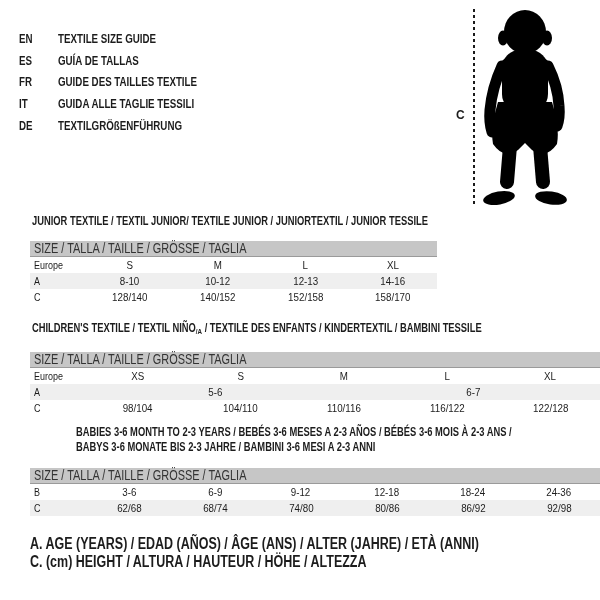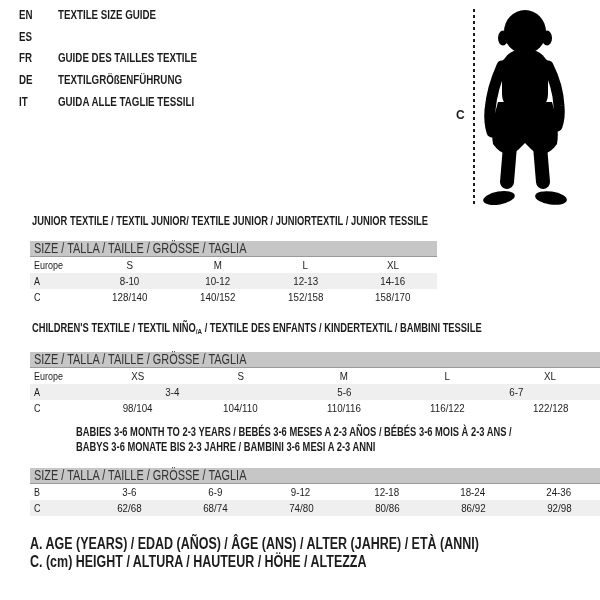--- a/index.html
+++ b/index.html
@@ -10,21 +10,21 @@
     color:#1c1c1c;
     position:relative;
     overflow:hidden;
   }
 
   
   .cond   { display:inline-block; transform:scaleX(0.78); transform-origin:0 50%; white-space:nowrap; }
   .cond-c { display:inline-block; transform:scaleX(0.85); transform-origin:50% 50%; white-space:nowrap; }
 
   
-  .lang-block { position:absolute; left:19px; top:4px;text-decoration:underline; }
+  .lang-block { position:absolute; left:19px; top:28px;text-decoration:underline; }
   .lang-row   { display:flex; height:21.7px; align-items:center; font-weight:bold; font-size:12.5px; }
   .lang-code  { width:39px; }
 
   
   .figure-line {
     position:absolute; left:473px; top:9px; width:2px; height:198px;
     background:repeating-linear-gradient(to bottom, #1a1a1a 0 3px, transparent 3px 6px);
   }
   .figure-label { position:absolute; left:456px; top:108px; font-weight:bold; font-size:12px; }
   .baby-svg     { position:absolute; left:480px; top:10px; }
@@ -62,32 +62,33 @@
 </head>
 <body>
 
 <div class="lang-block">
   <div class="lang-row">
     <span class="lang-code"><span class="cond">EN</span></span>
     <span class="lang-title"><span class="cond">TEXTILE SIZE GUIDE</span></span>
   </div>
   <div class="lang-row">
     <span class="lang-code"><span class="cond">ES</span></span>
+    <span class="lang-title"><span class="cond">GUÍA DE TALLAS</span></span>
   </div>
   <div class="lang-row">
     <span class="lang-code"><span class="cond">FR</span></span>
     <span class="lang-title"><span class="cond">GUIDE DES TAILLES TEXTILE</span></span>
   </div>
   <div class="lang-row">
+    <span class="lang-code"><span class="cond">IT</span></span>
+    <span class="lang-title"><span class="cond">GUIDA ALLE TAGLIE TESSILI</span></span>
+  </div>
+  <div class="lang-row">
     <span class="lang-code"><span class="cond">DE</span></span>
     <span class="lang-title"><span class="cond">TEXTILGRÖßENFÜHRUNG</span></span>
-  </div>
-  <div class="lang-row">
-    <span class="lang-code"><span class="cond">IT</span></span>
-    <span class="lang-title"><span class="cond">GUIDA ALLE TAGLIE TESSILI</span></span>
   </div>
 </div>
 
 <div class="figure-line"></div>
 <div class="figure-label">C</div>
 <svg class="baby-svg" viewBox="0 0 95 198" width="95" height="198" aria-hidden="true">
   <g fill="#000000">
     <ellipse cx="45" cy="22" rx="21" ry="22"></ellipse>
     <ellipse cx="23" cy="28" rx="5" ry="7.5"></ellipse>
     <ellipse cx="67" cy="28" rx="5" ry="7.5"></ellipse>
@@ -141,21 +142,20 @@
     <div class="trow">
       <div class="lbl"><span class="cond">Europe</span></div>
       <div class="cell"><span class="cond-c">XS</span></div>
       <div class="cell"><span class="cond-c">S</span></div>
       <div class="cell"><span class="cond-c">M</span></div>
       <div class="cell"><span class="cond-c">L</span></div>
       <div class="cell"><span class="cond-c">XL</span></div>
     </div>
     <div class="trow shaded">
       <div class="lbl"><span class="cond">A</span></div>
-      <div class="cell"><span class="cond-c">3-4</span></div>
       <div class="cell"><span class="cond-c">5-6</span></div>
       <div class="cell"><span class="cond-c">6-7</span></div>
     </div>
     <div class="trow">
       <div class="lbl"><span class="cond">C</span></div>
       <div class="cell"><span class="cond-c">98/104</span></div>
       <div class="cell"><span class="cond-c">104/110</span></div>
       <div class="cell"><span class="cond-c">110/116</span></div>
       <div class="cell"><span class="cond-c">116/122</span></div>
       <div class="cell"><span class="cond-c">122/128</span></div>

